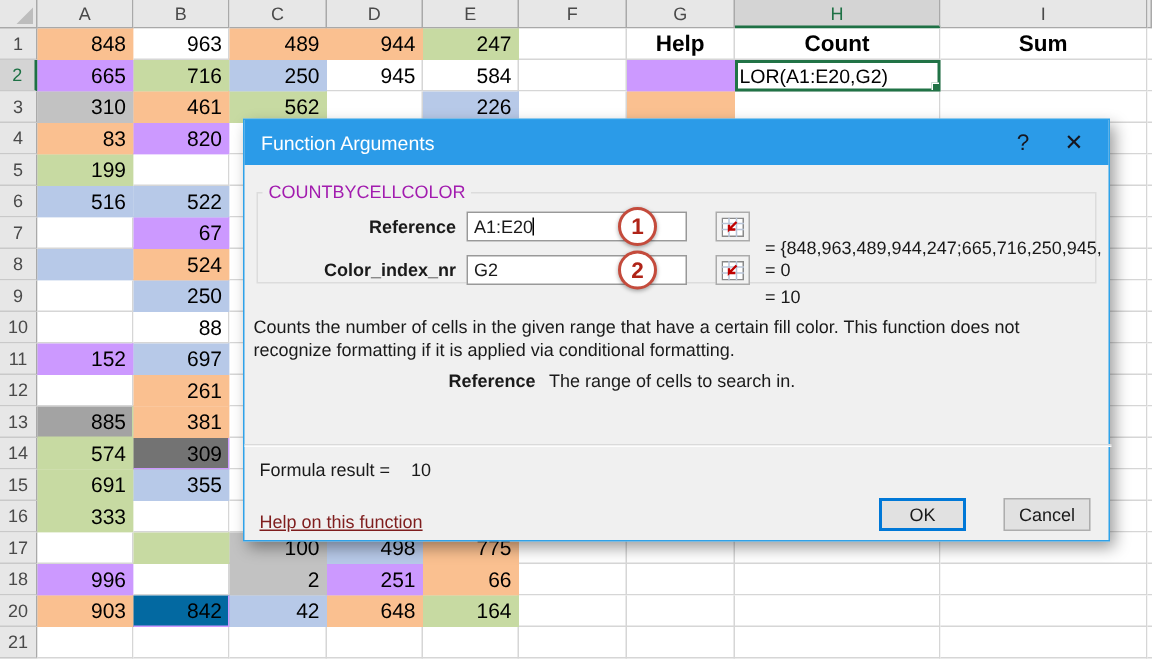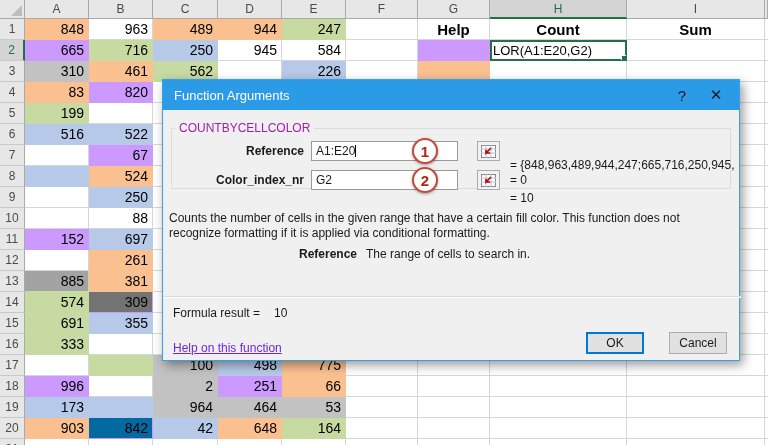--- a/index.html
+++ b/index.html
@@ -62,21 +62,21 @@
        font-size:15px;display:flex;align-items:center;justify-content:center;
        box-shadow:0 1px 3px rgba(0,0,0,.35);z-index:3;}
 
   .totalresult{position:absolute;left:347px;top:81px;line-height:14px;}
   .descr{position:absolute;left:6px;top:101px;width:562px;line-height:15px;}
   .arghelp{position:absolute;left:136px;top:137px;display:flex;gap:9px;}
   .arghelp b{font-weight:bold;}
   .divider{position:absolute;left:0;top:186px;width:578px;border-top:1px solid #DADADA;
        border-bottom:1px solid #FDFDFD;}
   .fresult{position:absolute;left:10px;top:196px;display:flex;gap:14px;}
-  .helplink{position:absolute;left:10px;top:231px;color:#6d28d9;text-decoration:underline;}
+  .helplink{position:absolute;left:10px;top:231px;color:#7f1d1d;text-decoration:underline;}
   .btn{position:absolute;top:222px;height:22px;background:#E1E1E1;font-size:12px;
        font-family:"Liberation Sans",sans-serif;display:flex;align-items:center;
        justify-content:center;box-sizing:border-box;}
   #okbtn{left:423px;width:58px;border:2px solid #0078D7;}
   #cancelbtn{left:506px;width:58px;border:1px solid #ADADAD;}
 </style>
 </head>
 <body>
 
 <div id="stage">
@@ -323,33 +323,20 @@
         <div class="cell" style="width: 65px; background: rgb(194, 194, 194); border-right-color: rgb(194, 194, 194); border-bottom-color: rgb(194, 194, 194);">2</div>
         <div class="cell" style="width: 64px; background: rgb(204, 153, 255); border-right-color: rgb(204, 153, 255); border-bottom-color: rgb(204, 153, 255);">251</div>
         <div class="cell" style="width: 64px; background: rgb(250, 192, 144); border-right-color: rgb(250, 192, 144); border-bottom-color: rgb(250, 192, 144);">66</div>
         <div class="cell" style="width: 72px;"></div>
         <div class="cell" style="width: 72px;"></div>
         <div class="cell" style="width: 137px;"></div>
         <div class="cell" style="width: 138px;"></div>
         <div class="cell" style="width: 3px;"></div>
       </div>
       <div class="grow">
-        <div class="rhead">19</div>
-        <div class="cell" style="width: 64px; background: rgb(183, 201, 232); border-right-color: rgb(183, 201, 232); border-bottom-color: rgb(183, 201, 232);">173</div>
-        <div class="cell" style="width: 64px; background: rgb(183, 201, 232); border-right-color: rgb(183, 201, 232); border-bottom-color: rgb(183, 201, 232);"></div>
-        <div class="cell" style="width: 65px; background: rgb(194, 194, 194); border-right-color: rgb(194, 194, 194); border-bottom-color: rgb(194, 194, 194);">964</div>
-        <div class="cell" style="width: 64px; background: rgb(194, 194, 194); border-right-color: rgb(194, 194, 194); border-bottom-color: rgb(194, 194, 194);">464</div>
-        <div class="cell" style="width: 64px; background: rgb(194, 194, 194); border-right-color: rgb(194, 194, 194); border-bottom-color: rgb(194, 194, 194);">53</div>
-        <div class="cell" style="width: 72px;"></div>
-        <div class="cell" style="width: 72px;"></div>
-        <div class="cell" style="width: 137px;"></div>
-        <div class="cell" style="width: 138px;"></div>
-        <div class="cell" style="width: 3px;"></div>
-      </div>
-      <div class="grow">
         <div class="rhead">20</div>
         <div class="cell" style="width: 64px; background: rgb(250, 192, 144); border-right-color: rgb(250, 192, 144); border-bottom-color: rgb(250, 192, 144);">903</div>
         <div class="cell" style="width: 64px; background: #0369a1; border-right-color: rgb(204, 153, 255); border-bottom-color: rgb(204, 153, 255);">842</div>
         <div class="cell" style="width: 65px; background: rgb(183, 201, 232); border-right-color: rgb(183, 201, 232); border-bottom-color: rgb(183, 201, 232);">42</div>
         <div class="cell" style="width: 64px; background: rgb(250, 192, 144); border-right-color: rgb(250, 192, 144); border-bottom-color: rgb(250, 192, 144);">648</div>
         <div class="cell" style="width: 64px; background: rgb(199, 218, 162); border-right-color: rgb(199, 218, 162); border-bottom-color: rgb(199, 218, 162);">164</div>
         <div class="cell" style="width: 72px;"></div>
         <div class="cell" style="width: 72px;"></div>
         <div class="cell" style="width: 137px;"></div>
         <div class="cell" style="width: 138px;"></div>

